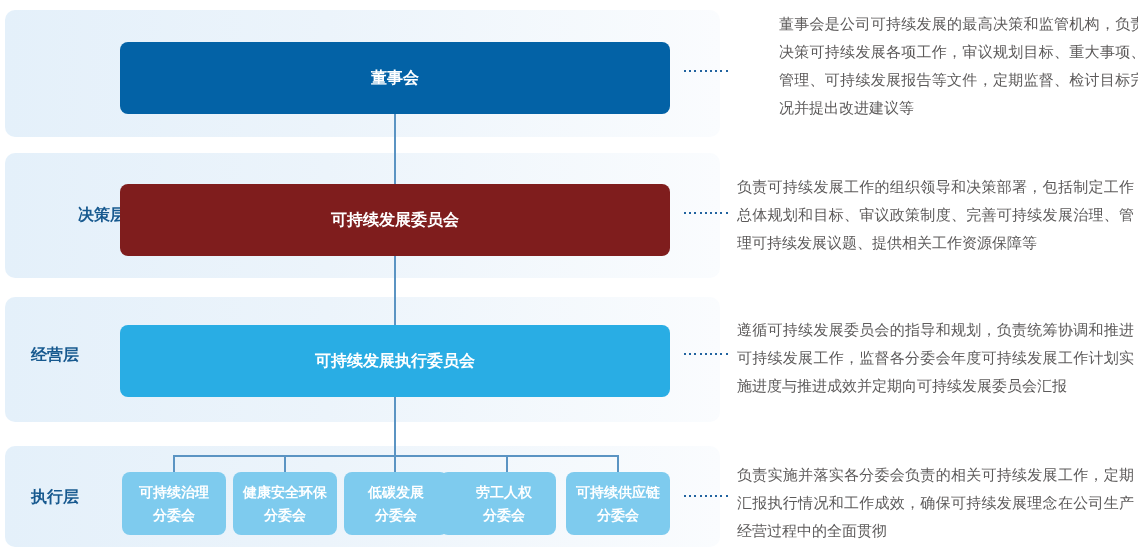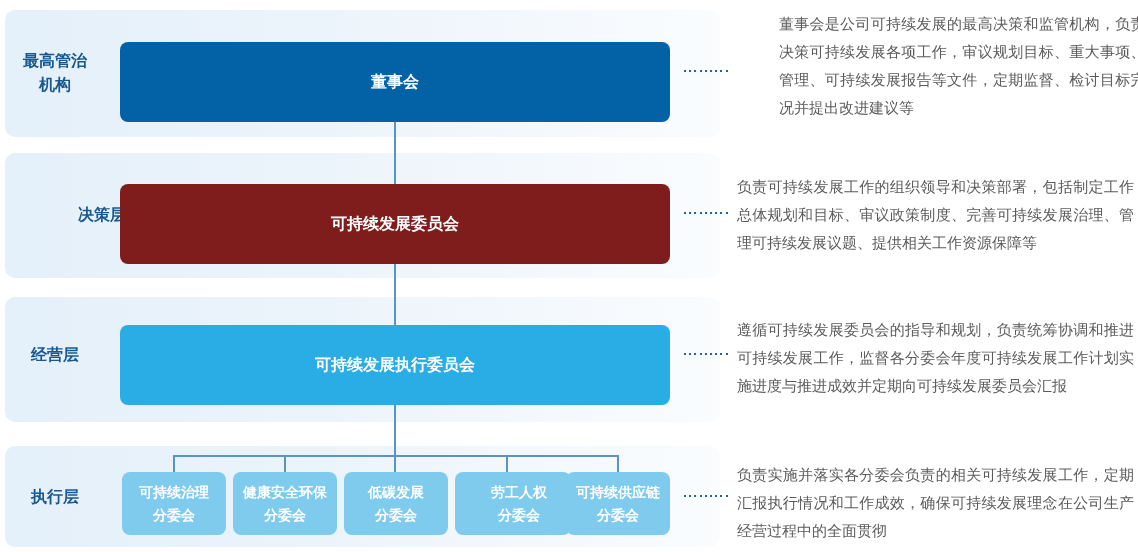--- a/index.html
+++ b/index.html
@@ -25,39 +25,39 @@
     position:absolute;left:0;width:110px;
     text-align:center;
     color:#17598f;font-weight:bold;font-size:16px;line-height:24px;
   }
   .tier-label.t1{top:49px;}
   .tier-label.t2{top:203px;margin-left:47px;}
   .tier-label.t3{top:343px;}
   .tier-label.t4{top:485px;}
   
   .org-box{
-    position:absolute;left:120px;width:550px;height:80px;
+    position:absolute;left:120px;width:550px;height:72px;
     border-radius:8px;
     display:flex;align-items:center;justify-content:center;
     color:#ffffff;font-weight:bold;font-size:16px;
   }
   .org-box.level1{top:42px;background:#0362a6;}
   .org-box.level2{top:184px;background:#7f1d1d;}
   .org-box.level3{top:325px;background:#29ade4;}
   .sub-box{
     position:absolute;top:472px;width:104px;height:63px;
     border-radius:8px;background:#7ecbee;
     display:flex;flex-direction:column;align-items:center;justify-content:center;
     color:#ffffff;font-weight:bold;font-size:14px;line-height:23px;
     text-align:center;
   }
   .sub-box.s0{left:122px;}
   .sub-box.s1{left:233px;}
   .sub-box.s2{left:344px;}
-  .sub-box.s3{left:455px;padding-left:12px;}
+  .sub-box.s3{left:440px;padding-left:12px;}
   .sub-box.s4{left:566px;}
   
   .conn{position:absolute;background:#5b94c3;}
   .conn.v{width:2px;}
   .conn.h{height:2px;}
   .conn.v1{left:394px;top:104px;height:80px;}
   .conn.v2{left:394px;top:246px;height:79px;}
   .conn.v3{left:394px;top:387px;height:85px;}
   .conn.hbar{left:173px;top:455px;width:446px;}
   .conn.d0{left:173px;top:455px;height:17px;}
@@ -87,24 +87,20 @@
 </head>
 <body>
 
 <div class="canvas">
 
   <div class="band b1"></div>
   <div class="band b2"></div>
   <div class="band b3"></div>
   <div class="band b4"></div>
 
-  <div class="tier-label t1">
-    <div>最高管治</div>
-    <div>机构</div>
-  </div>
   <div class="tier-label t2">
     <div>决策层</div>
   </div>
   <div class="tier-label t3">
     <div>经营层</div>
   </div>
   <div class="tier-label t4">
     <div>执行层</div>
   </div>
 

